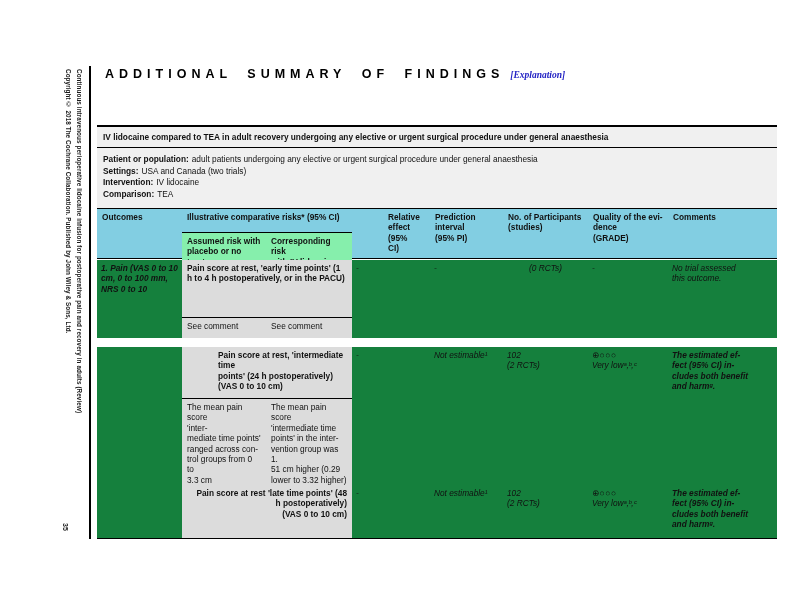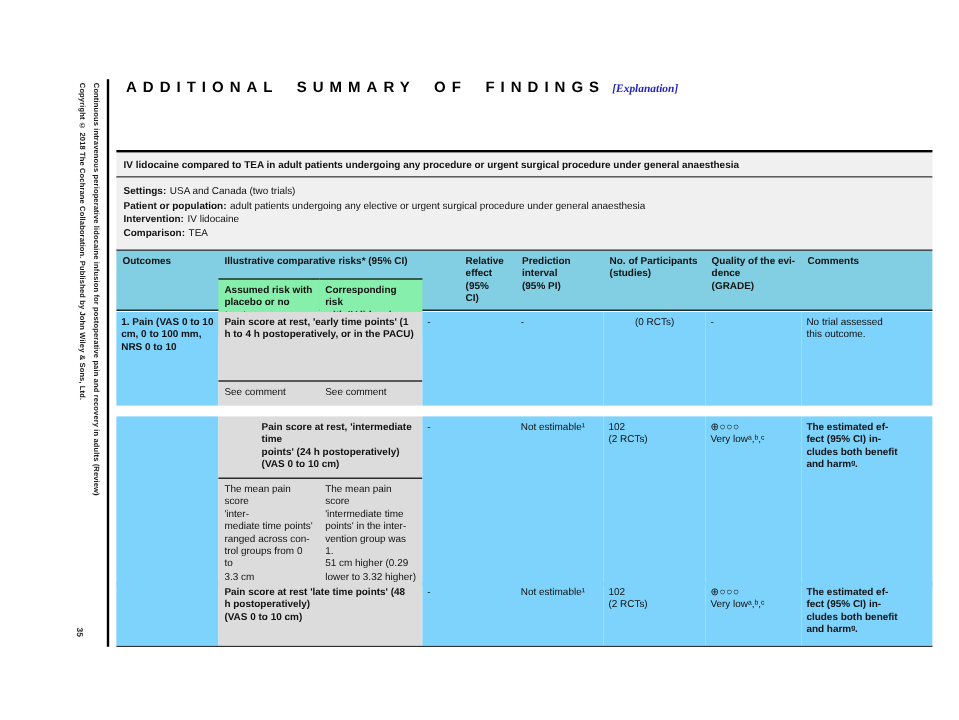--- a/index.html
+++ b/index.html
@@ -31,29 +31,29 @@
     line-height:11.6px; }
   .info-block .lbl { font-weight:bold; margin-right:3px; }
 
   .thead { display:grid; grid-template-columns:85px 84px 86px 78px 73px 85px 80px 109px;
     grid-template-rows:23px 1fr; height:50px; background:#82cee2; border-bottom:1px solid #000;
     font-weight:bold; }
   .thead > div { padding:3px 5px; }
   .h-sub { background:#86efac; border-top:1px solid #000; }
 
   .trow { display:grid; grid-template-columns:85px 84px 86px 78px 73px 85px 80px 109px; }
-  .trow > .col { background:#7dd3fc; padding:3px 4px; }
+  .trow > .col { background:#15803d; padding:3px 4px;font-style:italic; }
   .block1 { height:78px; margin-top:1px; }
   .block2 { height:131px; margin-top:9px; }
   .block3 { height:54px; margin-top:7px; border-bottom:1.5px solid #000; }
 
   .risk-pair { grid-column:2/4; background:#dcdcdc; display:flex; flex-direction:column; }
   .measure { font-weight:bold; padding:3px 5px; }
   .measure.sep { border-bottom:1px solid #000; }
-  .m1 { height:58px; } .m2 { height:52px;padding-left:36px; } .m3 { flex:1; }
+  .m1 { height:58px; } .m2 { height:52px;padding-left:36px; } .m3 { flex:1;text-align:right; }
   .pair { flex:1; display:grid; grid-template-columns:84px 86px; }
   .pair > div { padding:3px 5px; }
 
   .bold { font-weight:bold; }
   .outcome-cell { font-weight:bold; }
   .grade-icons { font-size:8.5px; letter-spacing:.5px; }
 </style>
 </head>
 <body>
 
@@ -65,28 +65,28 @@
   </div>
   <div class="page-num">35</div>
   <div class="vrule"></div>
 
   <div class="heading">
     <span class="main">ADDITIONAL SUMMARY OF FINDINGS</span><span class="expl">[Explanation]</span>
   </div>
 
   <div class="sof">
 
-    <div class="title-row">IV lidocaine compared to TEA in adult patients undergoing any procedure or urgent surgical procedure under general anaesthesia</div>
+    <div class="title-row">IV lidocaine compared to TEA in adult recovery undergoing any elective or urgent surgical procedure under general anaesthesia</div>
 
     <div class="info-block">
       <div>
-        <span class="lbl">Settings:</span><span>USA and Canada (two trials)</span>
+        <span class="lbl">Patient or population:</span><span>adult patients undergoing any elective or urgent surgical procedure under general anaesthesia</span>
       </div>
       <div>
-        <span class="lbl">Patient or population:</span><span>adult patients undergoing any elective or urgent surgical procedure under general anaesthesia</span>
+        <span class="lbl">Settings:</span><span>USA and Canada (two trials)</span>
       </div>
       <div>
         <span class="lbl">Intervention:</span><span>IV lidocaine</span>
       </div>
       <div>
         <span class="lbl">Comparison:</span><span>TEA</span>
       </div>
     </div>
 
     <div class="thead">

